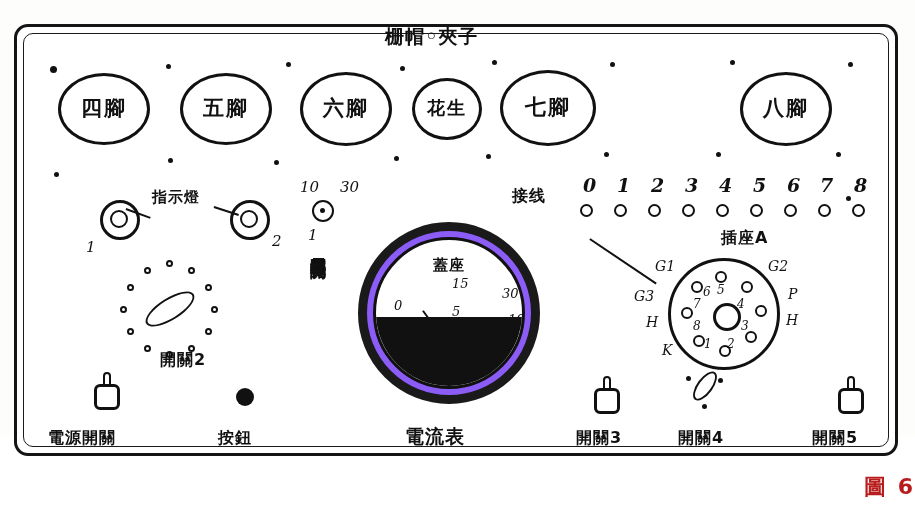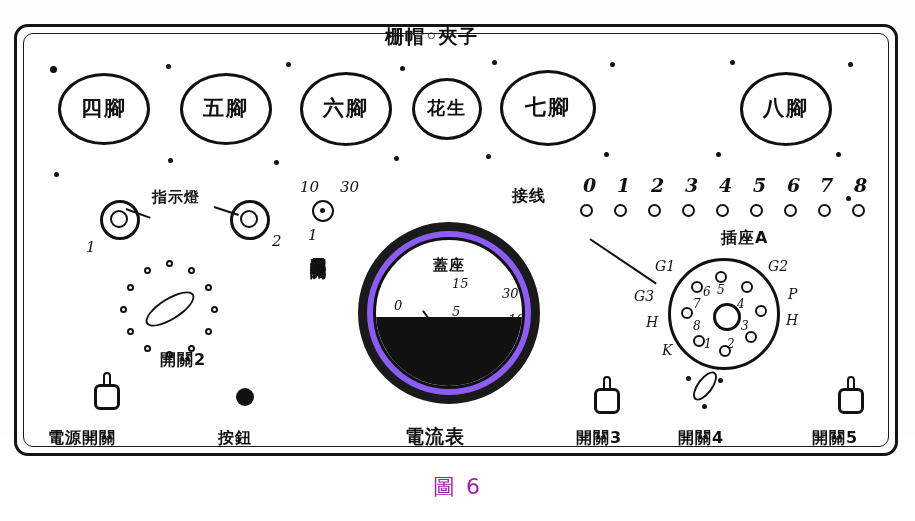--- a/index.html
+++ b/index.html
@@ -325,24 +325,24 @@
     height: 1.5px;
     transform-origin: left center;
   }
 
   
   .fig-caption {
     position: absolute;
     left: 0;
     right: 0;
     top: 472px;
-    text-align: center;
+    text-align: right;
     font-size: 22px;
-    font-weight: 400;
-    color: #a21caf;
+    font-weight: 700;
+    color: #b91c1c;
     letter-spacing: 2px;
   }
 
   .shutter {
     position: absolute;
     border: 2px solid #111;
     border-radius: 50%;
     box-sizing: border-box;
     background: #fff;
   }

